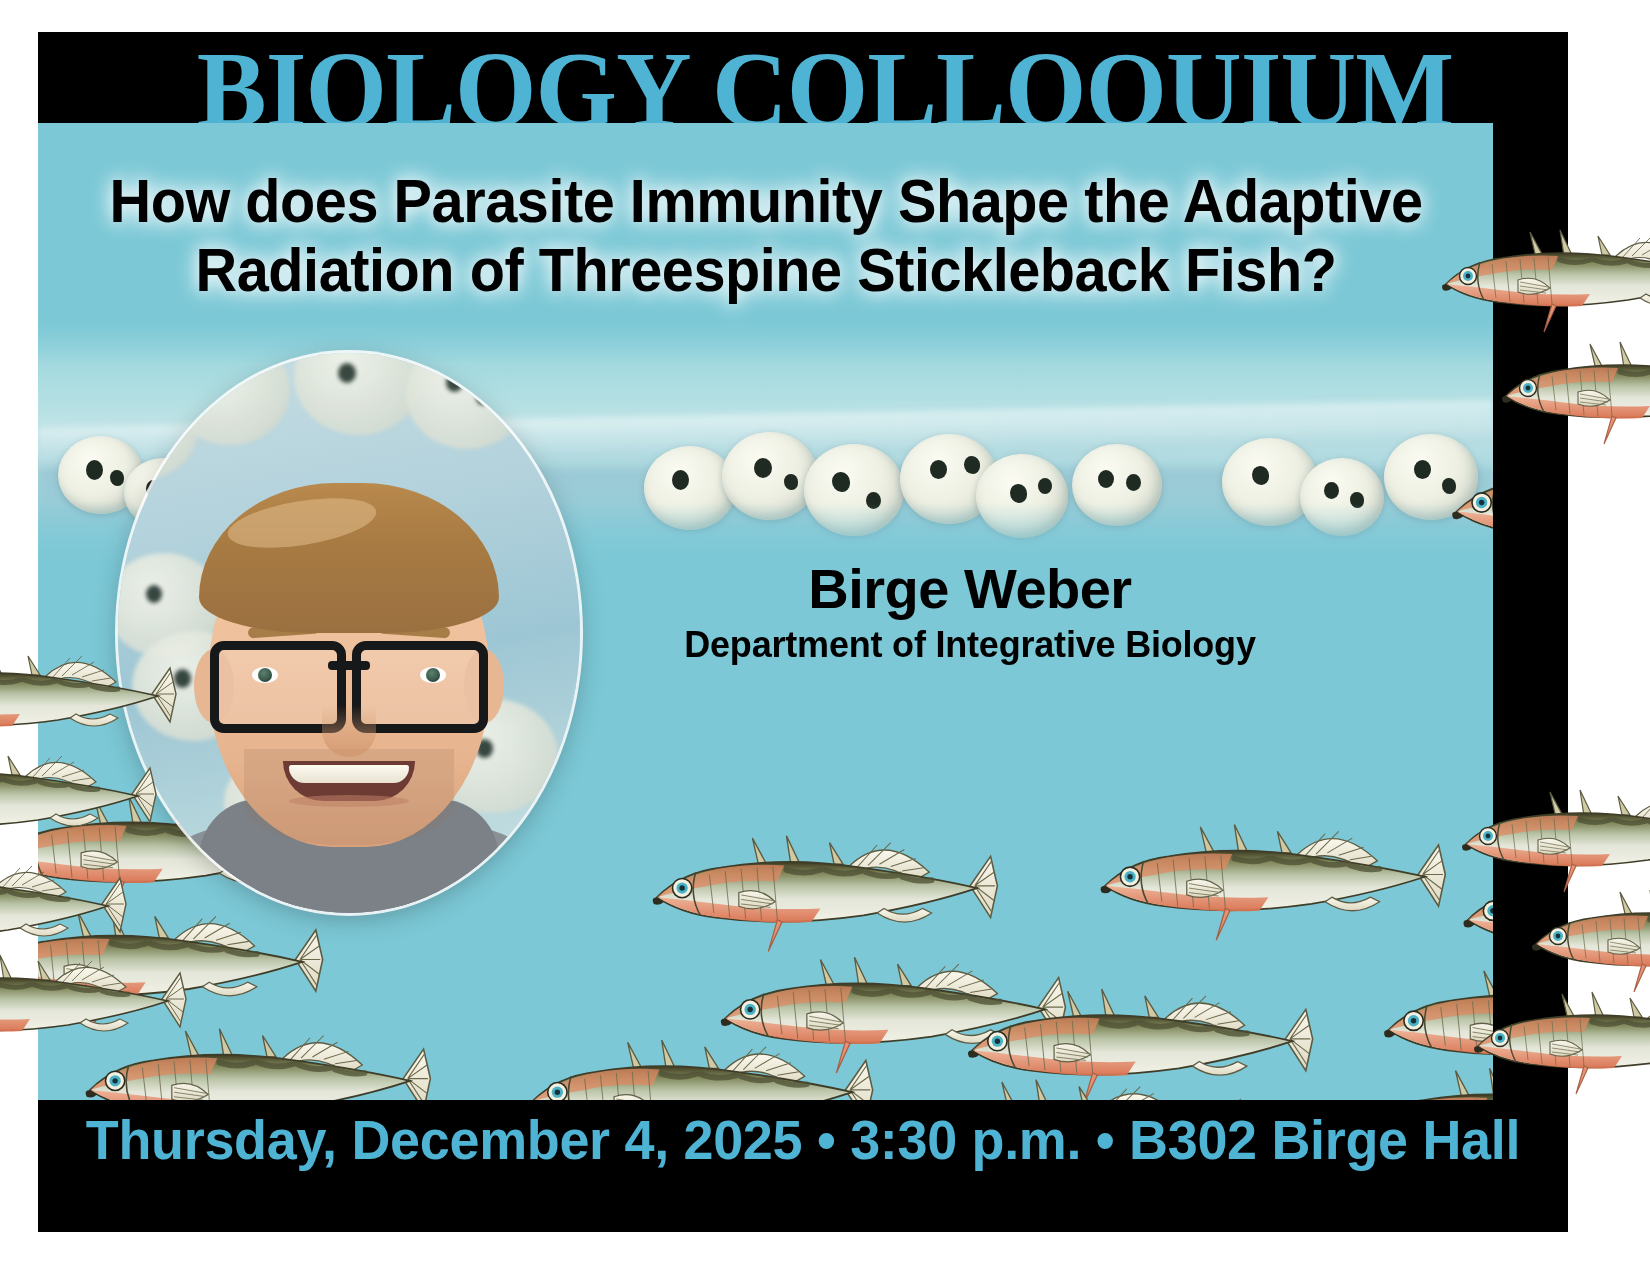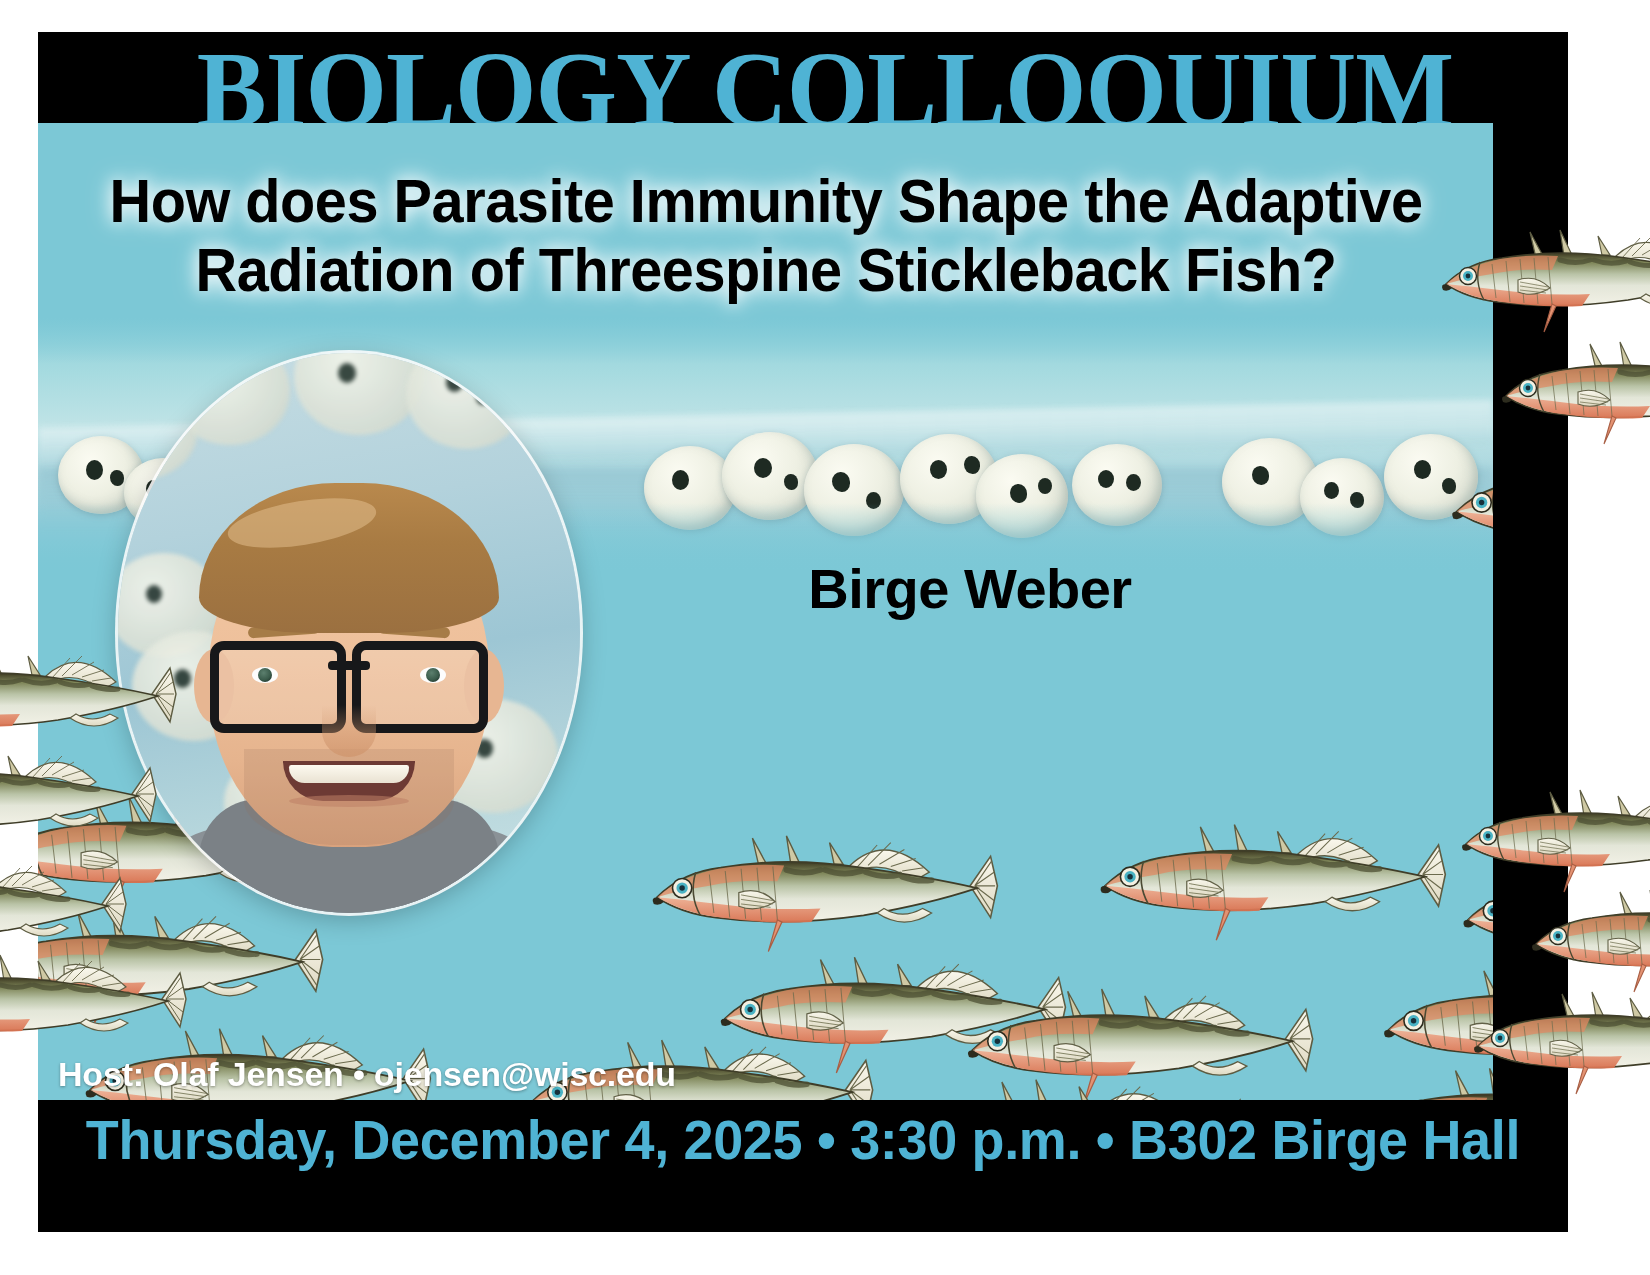--- a/index.html
+++ b/index.html
@@ -344,21 +344,21 @@
           <div class="mouth">
               <div class="teeth"></div>
             </div>
           <div class="lip"></div>
         </div>
         <div class="hair"></div>
       </div>
     </div>
 
     <div class="speaker" style="left:582px;top:437px;">Birge Weber</div>
-    <div class="host" style="left:20px;top:932px;">Host: Olaf Jensen • ojensen@wisc.edu</div>
+    <div class="dept" style="left:562px;top:502px;">Department of Integrative Biology</div>
   </div>
 
   <div class="talk">
     <div>How does Parasite Immunity Shape the Adaptive</div>
     <div>Radiation of Threespine Stickleback Fish?</div>
   </div>
 
   <svg class="fish-overflow" width="1650" height="1275" viewBox="0 0 1650 1275">
     <g>
       <use href="#stick" x="1440" y="240"></use>

